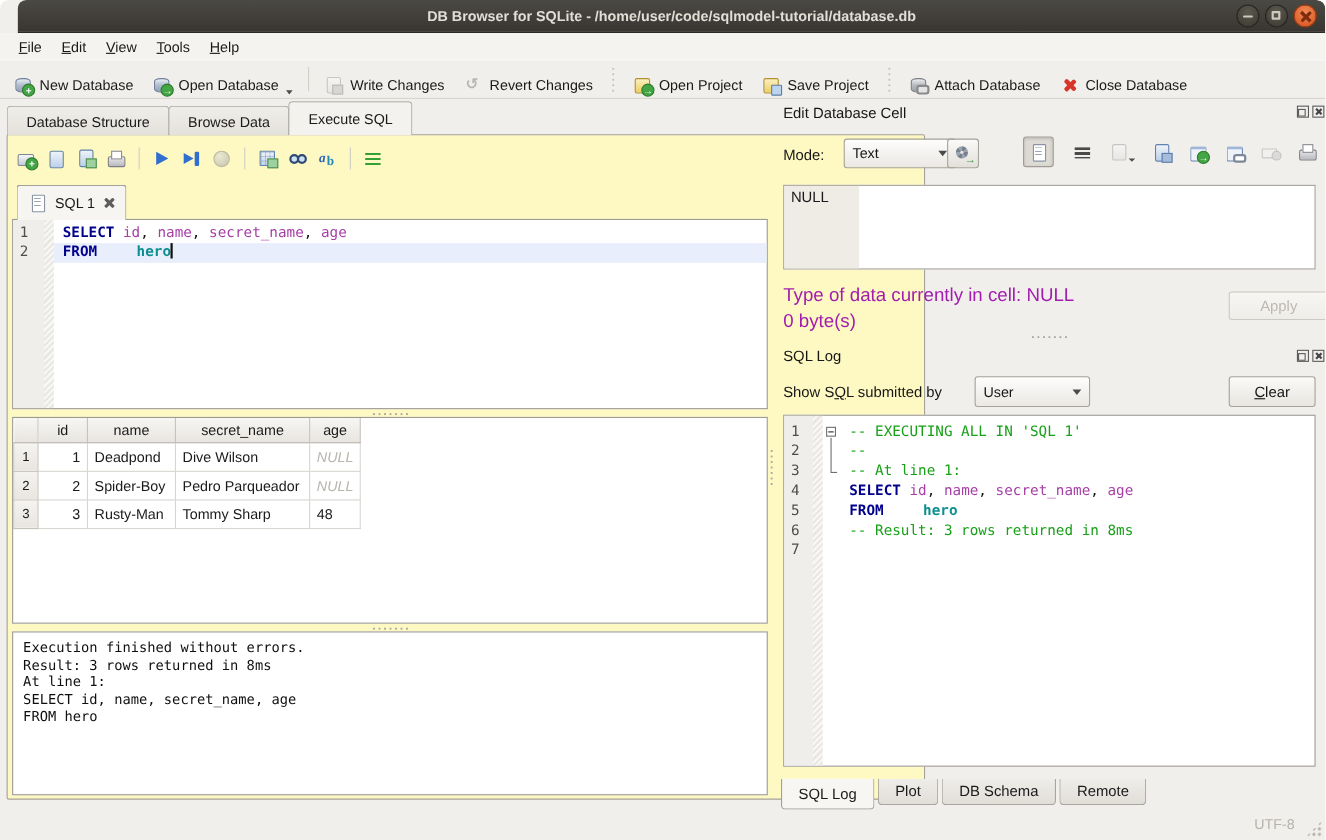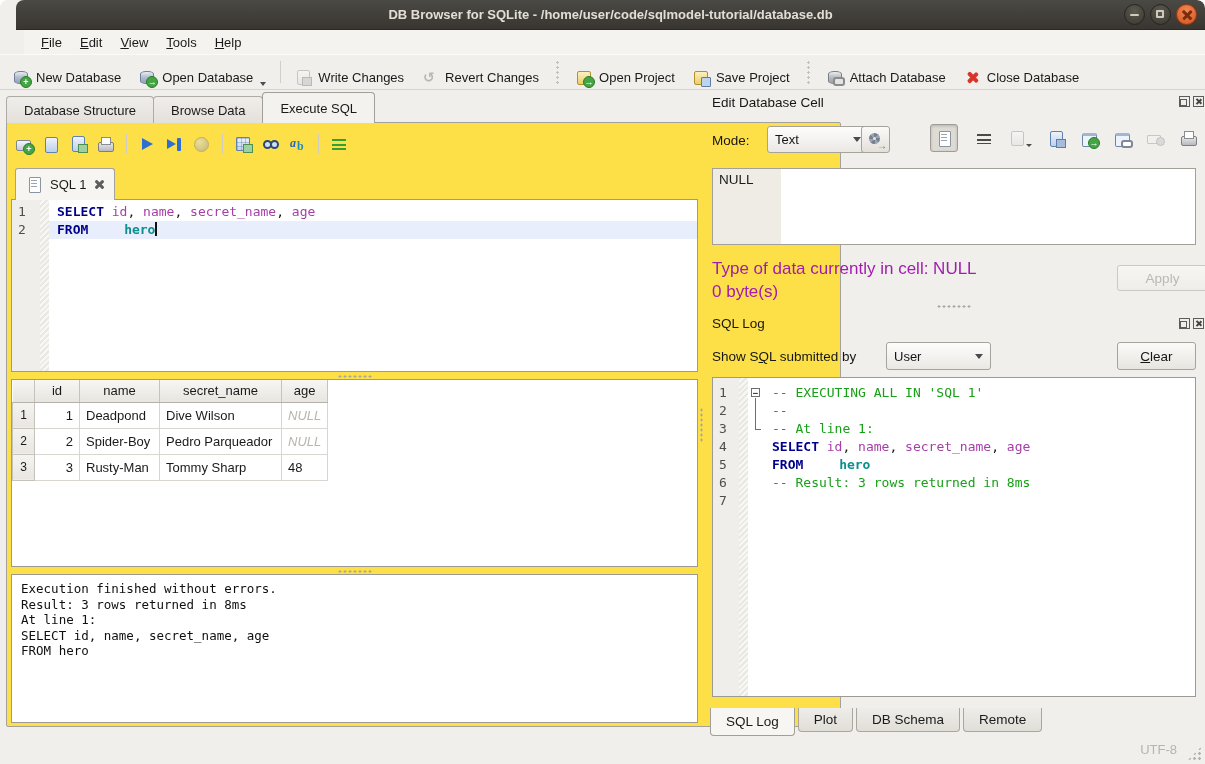--- a/index.html
+++ b/index.html
@@ -16,21 +16,21 @@
   .win-btn{width:21px;height:21px;border-radius:50%;
     background:radial-gradient(circle at 50% 32%,#5c594f,#3a3730);
     border:1px solid #27251f;position:relative;cursor:default;}
   .win-btn.close{background:radial-gradient(circle at 50% 32%,#f28a57,#d4511c);border-color:#9c3a12;}
   .glyph-min{position:absolute;left:5px;top:9px;width:9px;height:2px;background:#cfcabf;border-radius:1px;}
   .glyph-max{position:absolute;left:5px;top:5px;width:8px;height:8px;border:2px solid #cfcabf;border-radius:1px;}
   .glyph-x{position:absolute;left:9px;top:4px;width:2.5px;height:12px;background:#7e2d0c;transform:rotate(45deg);border-radius:1px;}
   .glyph-x::after{content:"";position:absolute;left:0;top:0;width:2.5px;height:12px;background:#7e2d0c;transform:rotate(90deg);}
   
   .menubar{position:absolute;top:30px;left:0;right:0;height:24px;background:#f4f3f0;
-    display:flex;align-items:center;padding-left:8px;font-size:13px;margin-left:24px;}
+    display:flex;align-items:center;padding-left:8px;font-size:13px;}
   .menu-item{padding:3px 9px;cursor:default;}
   
   .toolbar{position:absolute;top:54px;left:0;right:0;height:36px;background:#f1efec;
     border-top:1px solid #fbfaf8;border-bottom:1px solid #d8d5d0;
     display:flex;align-items:center;padding-left:4px;font-size:13px;}
   .tbtn{display:flex;align-items:center;gap:6px;padding:4px 9px;color:#161616;white-space:nowrap;margin-top:11px;}
   .tbtn.disabled{color:#b1ada7;}
   .tbtn.disabled .ic{opacity:.45;filter:grayscale(1);}
   .tsep{width:1px;height:22px;background:#d2cfc9;margin:0 5px;flex:none;}
   .thandle{width:5px;height:24px;margin:0 7px;flex:none;
@@ -116,21 +116,21 @@
   .ic-gear .g2{position:absolute;left:6px;top:6px;width:3px;height:3px;background:#e8e5e0;border-radius:50%;}
   .ic-gear .g3{position:absolute;right:-3px;bottom:-3px;color:#2e9e2e;font:bold 10px/10px "Liberation Sans",sans-serif;}
   
   .main-tabs{position:absolute;top:92px;left:6px;display:flex;align-items:flex-end;height:31px;z-index:3;}
   .mtab{height:27px;padding:0 17px;display:flex;align-items:center;font-size:13px;
     background:linear-gradient(#f0eeea,#e4e1dc);border:1px solid #aeaaa4;border-bottom:none;
     border-radius:4px 4px 0 0;margin-right:-1px;}
   .mtab.active{height:31px;background:#f4f2ef;border-color:#a29e98;position:relative;z-index:4;}
   
   .left-frame{position:absolute;top:122px;left:6px;width:835px;height:605px;
-    border:1px solid #a5a19b;background:#fde047;border-radius:2px;}
+    border:1px solid #a5a19b;background:#fef9c3;border-radius:2px;}
   .sql-toolbar{position:absolute;left:9px;top:8px;height:26px;display:flex;align-items:center;gap:10px;}
   .vsep{width:1px;height:20px;background:#cfccc6;margin:0 2px;}
   .itbtn{display:flex;flex-direction:column;align-items:center;}
   .itbtn.disabled{opacity:.55;}
   .mini-caret{width:0;height:0;border-left:3px solid transparent;border-right:3px solid transparent;
     border-top:3.5px solid #4c4c4c;margin-top:-2px;align-self:flex-end;}
   .sqltab{position:absolute;left:8px;top:45px;height:32px;display:flex;align-items:center;gap:7px;
     padding:0 10px;background:#f6f5f2;border:1px solid #a5a19b;border-bottom:none;
     border-radius:3px 3px 0 0;font-size:13px;z-index:2;}
   .xclose{width:11px;height:11px;position:relative;}

